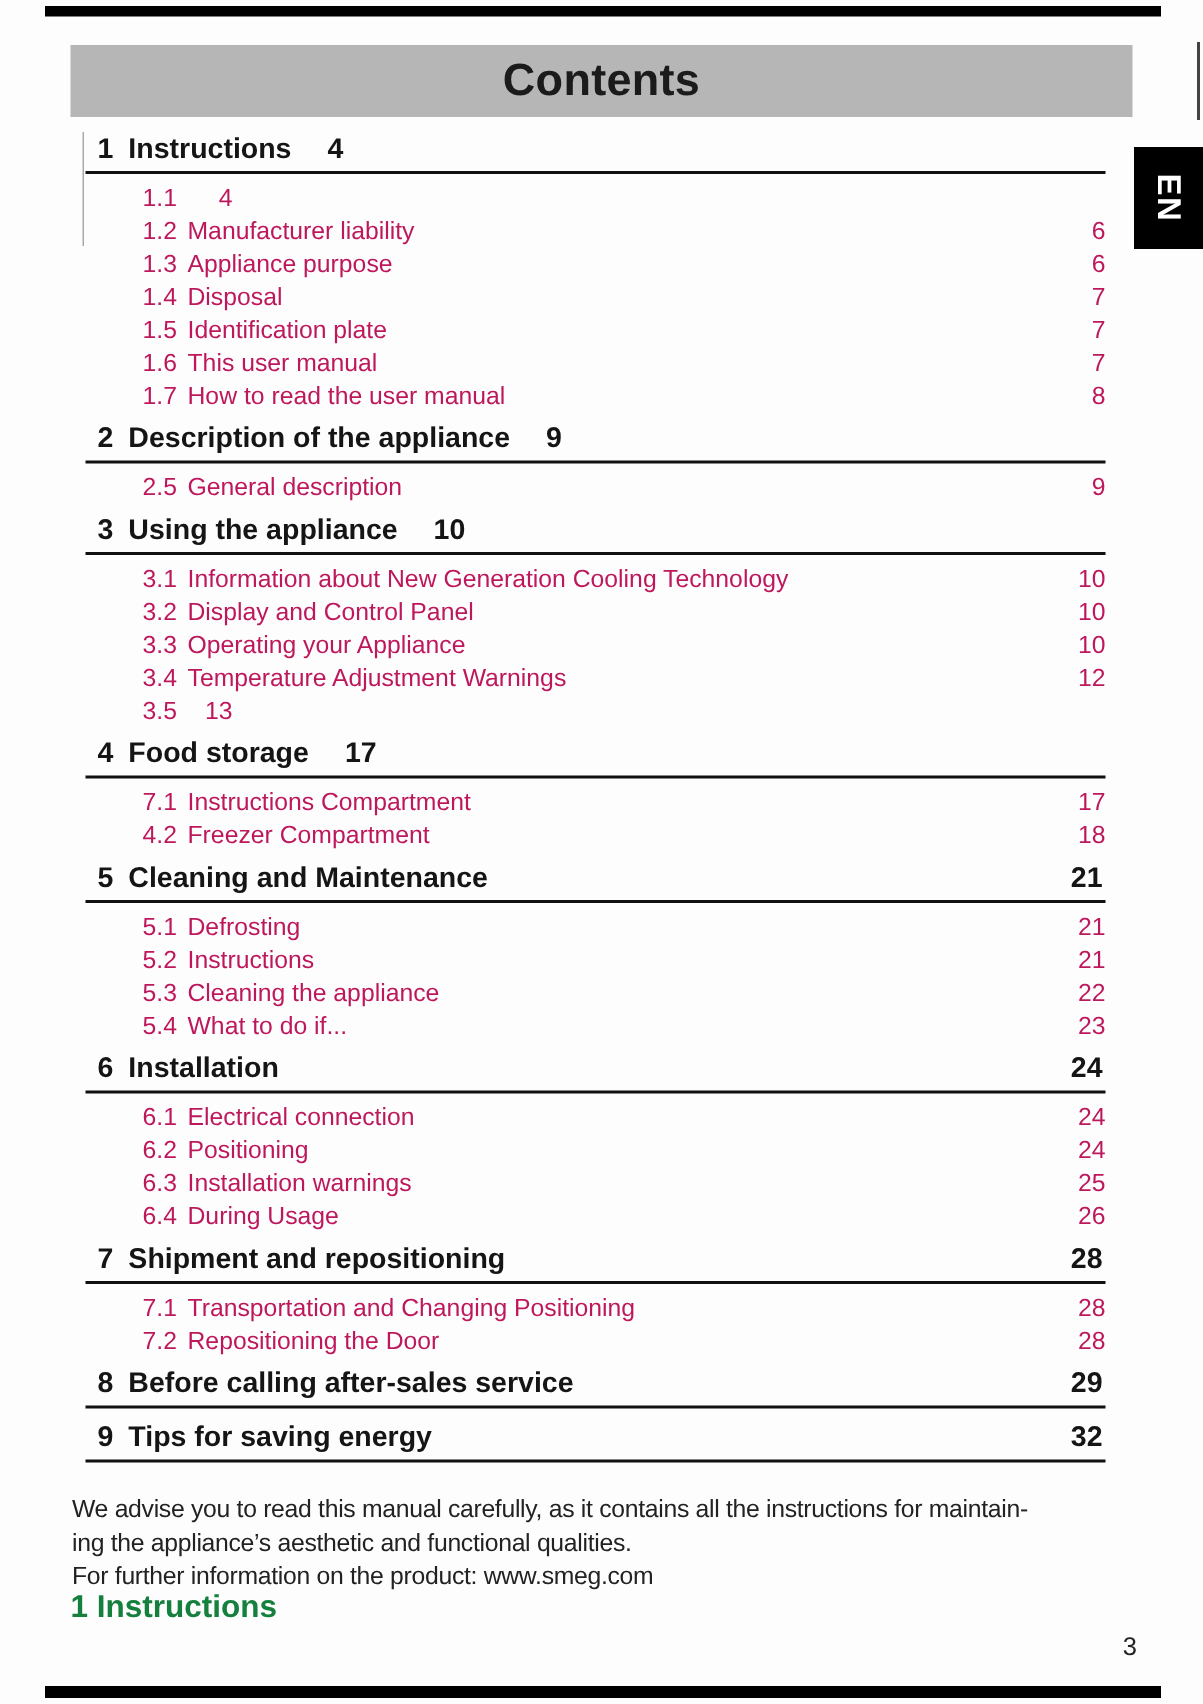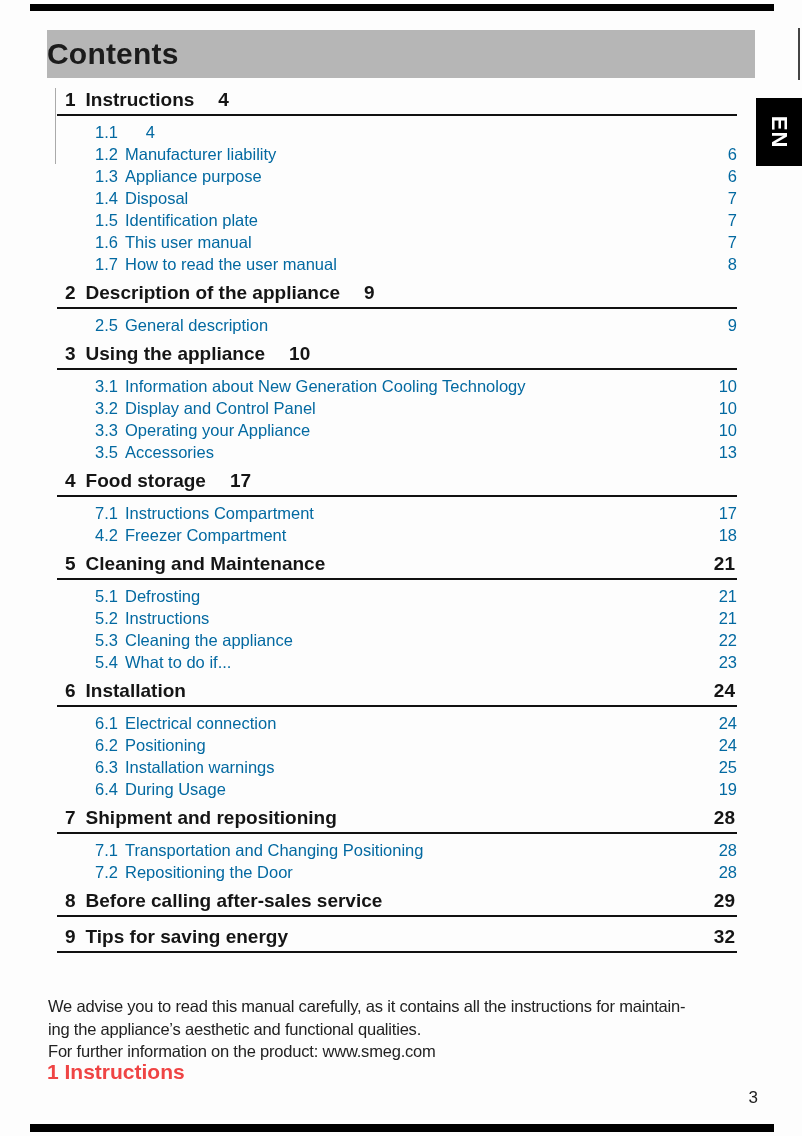--- a/index.html
+++ b/index.html
@@ -9,21 +9,21 @@
     background: #fdfdfd; overflow: hidden; color: #1a1a1a;
     margin: 0 auto;
   }
   .rule-top   { position: absolute; top: 4px;  left: 30px; width: 744px; height: 7px; background: #000; }
   .rule-bottom{ position: absolute; top: 1124px; left: 30px; width: 744px; height: 8px; background: #000; }
   .right-tick { position: absolute; top: 28px; left: 798px; width: 2px; height: 52px; background: #444; }
   .left-tick  { position: absolute; top: 88px; left: 55px; width: 1px; height: 76px; background: #aaa; }
 
   .contents-bar {
     position: absolute; top: 30px; left: 47px; width: 708px; height: 48px;
-    background: #b6b6b6; display: flex; align-items: center; justify-content: flex-start;
+    background: #b6b6b6; display: flex; align-items: center; justify-content: center;
   }
   .contents-bar .title { font-size: 30px; font-weight: 700; color: #1b1b1b; letter-spacing: 0.2px; }
 
   .en-tab {
     position: absolute; top: 98px; left: 756px; width: 46px; height: 68px;
     background: #000; color: #fff; display: flex; align-items: center; justify-content: center;
   }
   .en-tab span { display: block; transform: rotate(90deg); font-size: 22px; font-weight: 700; letter-spacing: 1px; }
 
   .toc { position: absolute; top: 88px; left: 57px; width: 680px; }
@@ -35,29 +35,29 @@
     padding: 1px 2px 3px 8px;
   }
   .chapter-row + .chapter-row { margin-top: 8px; }
   .c-num { margin-right: 10px; }
   .chapter-row.inline .c-page { margin-left: 24px; }
   .chapter-row:not(.inline) .c-page { margin-left: auto; }
 
   .items { padding: 5px 0 6px; }
   .toc-item {
     display: flex; align-items: center;
-    padding-left: 38px; font-size: 16.5px; line-height: 22px; color: #0369a1;
+    padding-left: 38px; font-size: 16.5px; line-height: 22px; color: #be185d;
   }
   .i-num { min-width: 30px; }
   .i-title { flex: 1; padding-right: 10px; }
   .i-page { text-align: right; min-width: 30px; }
 
   .footer { position: absolute; left: 48px; top: 995px; width: 712px; font-size: 16.5px; line-height: 22.5px; color: #222; letter-spacing: -0.2px; }
   .footer div { white-space: nowrap; }
-  .section-heading { position: absolute; left: 47px; top: 1060px; font-size: 21px; font-weight: 700; color: #ef4444; }
+  .section-heading { position: absolute; left: 47px; top: 1060px; font-size: 21px; font-weight: 700; color: #15803d; }
   .page-num { position: absolute; left: 728px; top: 1088px; width: 30px; text-align: right; font-size: 17px; color: #222; }
 </style>
 </head>
 <body>
 
 <div class="page">
   <div class="rule-top"></div>
   <div class="right-tick"></div>
   <div class="left-tick"></div>
 
@@ -138,22 +138,26 @@
           <span class="i-num">3.2</span>
           <span class="i-title">Display and Control Panel</span>
           <span class="i-page">10</span>
         </div>
         <div class="toc-item">
           <span class="i-num">3.3</span>
           <span class="i-title">Operating your Appliance</span>
           <span class="i-page">10</span>
         </div>
         <div class="toc-item">
+          <span class="i-num">3.4</span>
+          <span class="i-title">Temperature Adjustment Warnings</span>
+          <span class="i-page">12</span>
+        </div>
+        <div class="toc-item">
           <span class="i-num">3.5</span>
-          <span class="i-title">Accessories</span>
           <span class="i-page">13</span>
         </div>
       </div>
       <div class="chapter-row inline">
         <span class="c-num">4</span>
         <span class="c-title">Food storage</span>
         <span class="c-page">17</span>
       </div>
       <div class="items">
         <div class="toc-item">
@@ -211,21 +215,21 @@
           <span class="i-page">24</span>
         </div>
         <div class="toc-item">
           <span class="i-num">6.3</span>
           <span class="i-title">Installation warnings</span>
           <span class="i-page">25</span>
         </div>
         <div class="toc-item">
           <span class="i-num">6.4</span>
           <span class="i-title">During Usage</span>
-          <span class="i-page">19</span>
+          <span class="i-page">26</span>
         </div>
       </div>
       <div class="chapter-row">
         <span class="c-num">7</span>
         <span class="c-title">Shipment and repositioning</span>
         <span class="c-page">28</span>
       </div>
       <div class="items">
         <div class="toc-item">
           <span class="i-num">7.1</span>

